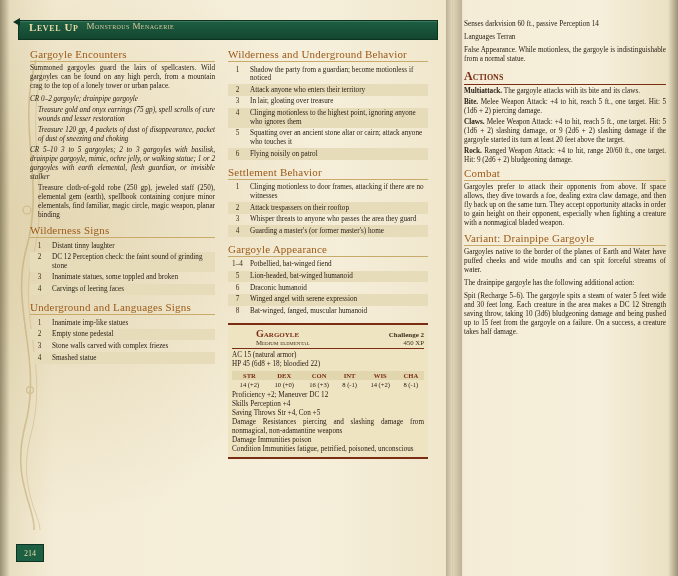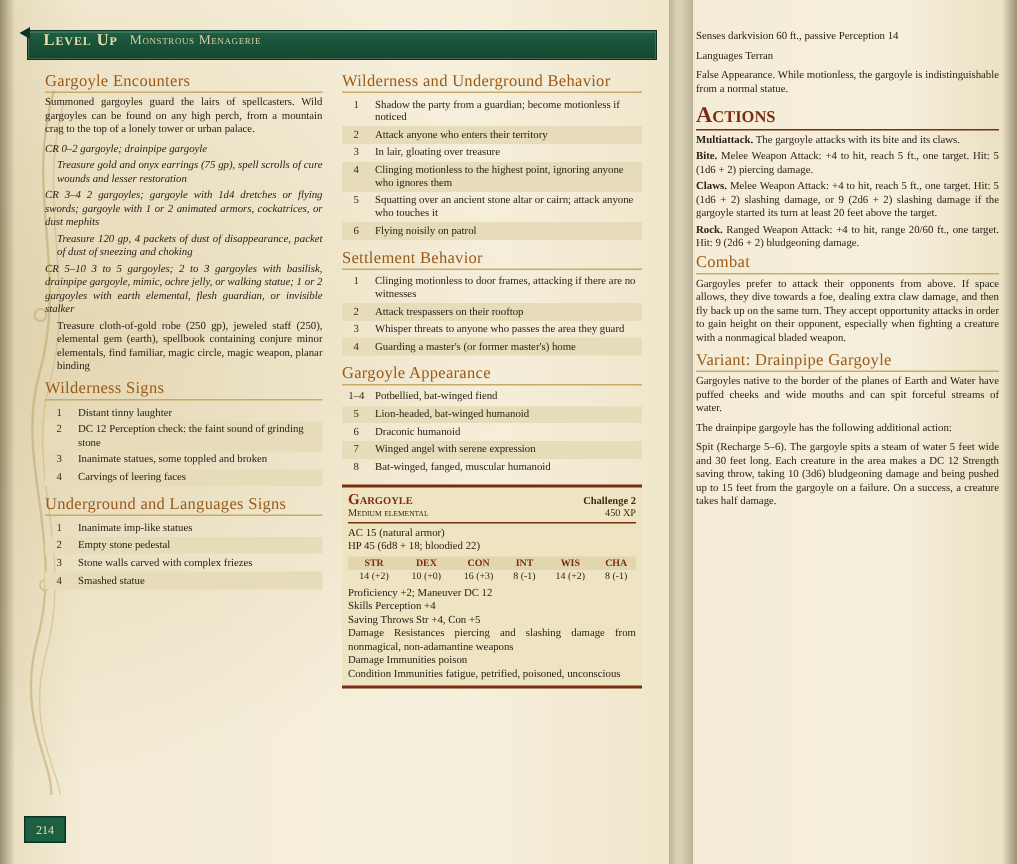--- a/index.html
+++ b/index.html
@@ -54,33 +54,33 @@
   .colR{position:absolute;left:12px;top:20px;width:202px;}
 
   
   .dtable{width:100%;border-collapse:collapse;margin:0 0 6px 0;}
   .dtable td{padding:1.5px 3px;vertical-align:top;line-height:1.2;}
   .dtable td.num{width:13px;text-align:center;color:#3a2c18;}
   .dtable tr.alt td{background:#e6dcb9;}
 
   
   .stat{margin-top:6px;border-top:2px solid #7a2d12;border-bottom:2px solid #7a2d12;padding:3px 4px;background:#efe4c2;}
-  .stat .nm{display:flex;justify-content:space-between;align-items:baseline;}
+  .stat .nm{display:flex;justify-content:space-between;align-items:baseline;margin-left:24px;}
   .stat .nm .n{font-variant:small-caps;font-size:10px;color:#7a2d12;font-weight:bold;}
   .stat .nm .cr{font-size:7px;font-weight:bold;color:#3a2c18;}
   .stat .type{font-variant:small-caps;font-size:6.8px;color:#3a2c18;}
   .stat .xp{font-size:6.8px;text-align:right;color:#3a2c18;}
   .stat .rule{height:1px;background:#7a2d12;margin:2px 0;}
   .stat .line{line-height:1.25;margin:0;}
   .abil{width:100%;border-collapse:collapse;margin:2px 0;}
   .abil th{font-size:6.6px;color:#7a2d12;font-weight:bold;text-align:center;padding:1px 0;}
   .abil td{font-size:6.6px;text-align:center;padding:1px 0;}
   .abil tr.hdr{background:#e2d6ae;}
 
-  .blockh{font-variant:small-caps;font-size:15px;color:#7a2d12;border-bottom:1px solid #7a2d12;margin:5px 0 2px;font-weight:bold;}
+  .blockh{font-variant:small-caps;font-size:12px;color:#7a2d12;border-bottom:1px solid #7a2d12;margin:5px 0 2px;font-weight:bold;}
 
   .pageno{position:absolute;left:16px;bottom:14px;width:26px;height:16px;
      background:#1d5f42;color:#e9dca9;font-size:8px;display:flex;align-items:center;justify-content:center;border:1px solid #0d3322;}
 
   .tight{margin-bottom:2px;font-style:italic;}
 </style>
 </head>
 <body>
 
 <div class="page">
@@ -99,21 +99,20 @@
         <span class="corner tl"></span>
         <span class="lvl">Level Up</span>
         <span class="sub">Monstrous Menagerie</span>
       </div>
 
       <div class="colL">
         <h2 class="sec">Gargoyle Encounters</h2>
         <p>Summoned gargoyles guard the lairs of spellcasters. Wild gargoyles can be found on any high perch, from a mountain crag to the top of a lonely tower or urban palace.</p>
         <p class="tight">CR 0–2 gargoyle; drainpipe gargoyle</p>
         <p class="tight" style="padding-left:8px">Treasure gold and onyx earrings (75 gp), spell scrolls of cure wounds and lesser restoration</p>
-        <p class="tight">CR 3–4 2 gargoyles; gargoyle with 1d4 dretches or flying swords; gargoyle with 1 or 2 animated armors, cockatrices, or dust mephits</p>
         <p class="tight" style="padding-left:8px">Treasure 120 gp, 4 packets of dust of disappearance, packet of dust of sneezing and choking</p>
         <p class="tight">CR 5–10 3 to 5 gargoyles; 2 to 3 gargoyles with basilisk, drainpipe gargoyle, mimic, ochre jelly, or walking statue; 1 or 2 gargoyles with earth elemental, flesh guardian, or invisible stalker</p>
         <p style="padding-left:8px">Treasure cloth-of-gold robe (250 gp), jeweled staff (250), elemental gem (earth), spellbook containing conjure minor elementals, find familiar, magic circle, magic weapon, planar binding</p>
 
         <h2 class="sec">Wilderness Signs</h2>
         <table class="dtable">
           <tbody>
               <tr>
                 <td class="num">1</td>
                 <td>Distant tinny laughter</td>

